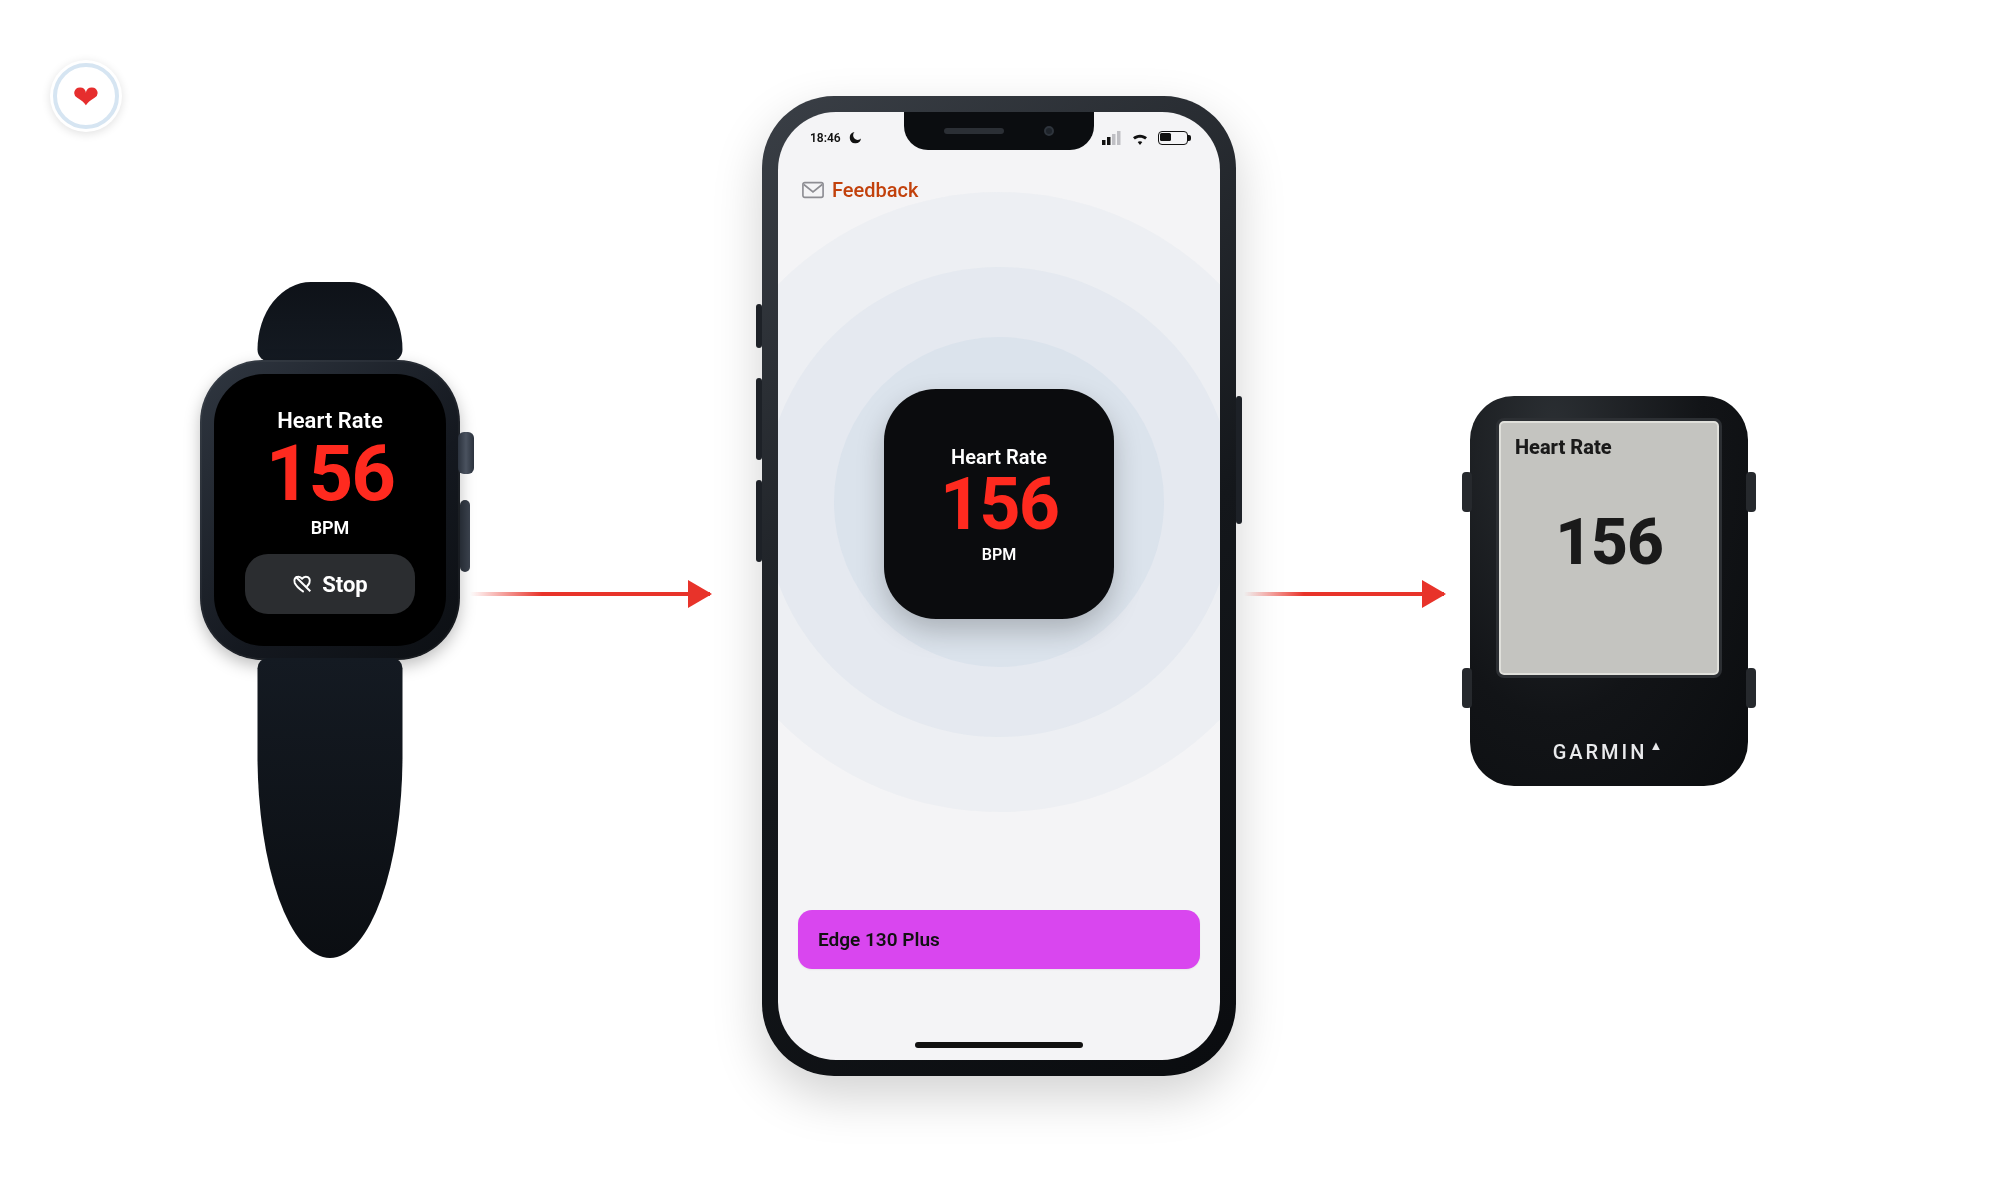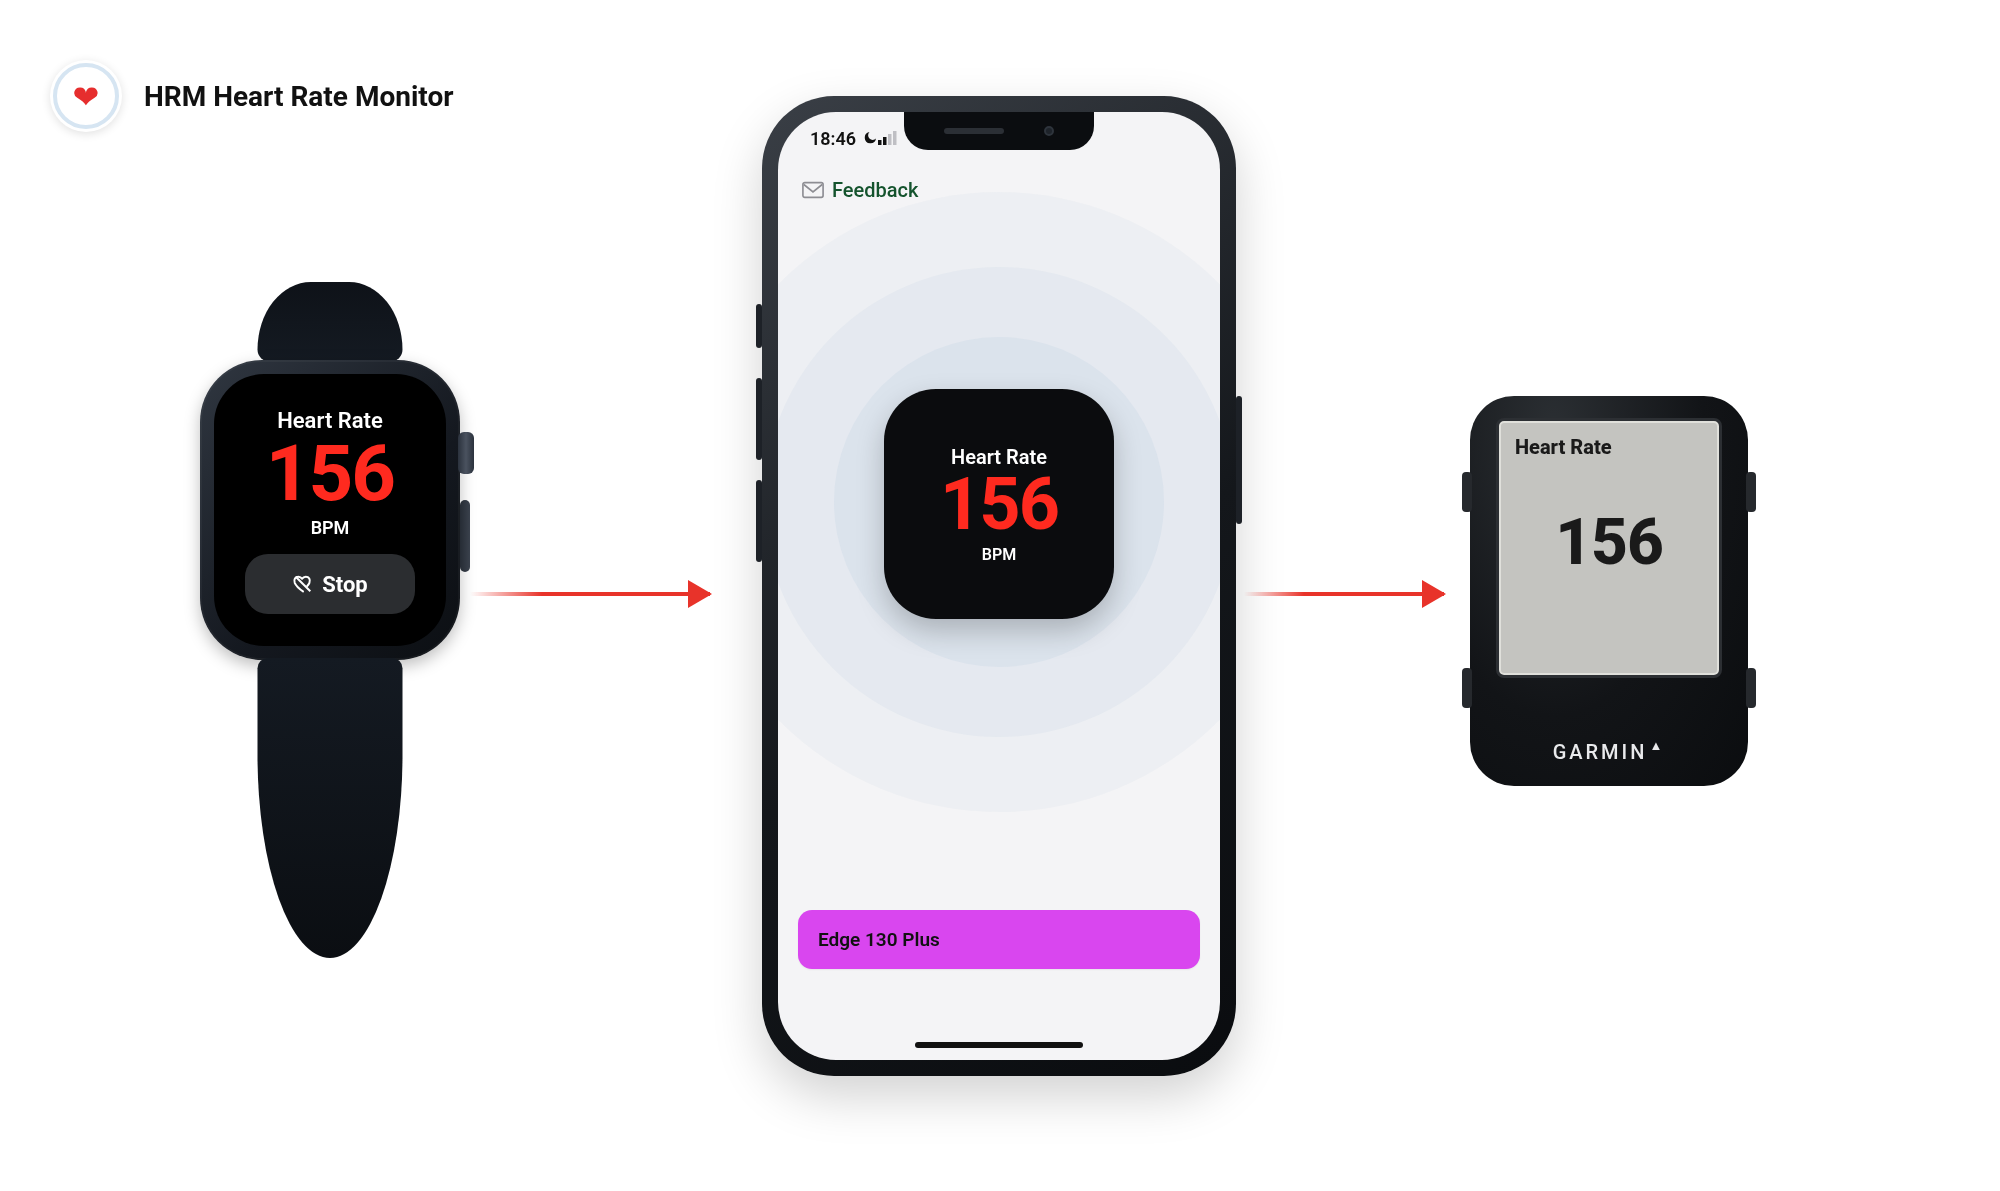--- a/index.html
+++ b/index.html
@@ -134,36 +134,36 @@
     width: 190px; height: 38px; background: #0b0d10;
     border-radius: 0 0 24px 24px;
     z-index: 5;
     display:flex; align-items:center; justify-content:center; gap:40px;
   }
   .notch .speaker { width: 60px; height: 6px; background:#2b2f35; border-radius:3px; }
   .notch .cam { width: 10px; height:10px; background:#1e232a; border-radius:50%; border:2px solid #2e343c; }
   .statusbar {
     position: absolute; top: 0; left: 0; right: 0;
     height: 52px;
-    display: flex; align-items: center; 
+    display: flex; align-items: center; justify-content: space-between;
     padding: 0 32px;
-    font-size: 18px; font-weight: 600; color: #111;
+    font-size: 12px; font-weight: 600; color: #111;
     z-index: 4;
   }
   .sb-left { display:flex; align-items:center; gap:6px; }
   .sb-right { display:flex; align-items:center; gap:8px; }
   .sb-right svg, .sb-left svg { display:block; }
   .battery { width: 30px; height: 14px; border: 1.6px solid #111; border-radius: 4px; position: relative; }
   .battery::after { content:""; position:absolute; right:-4px; top:3px; width:3px; height:6px; background:#111; border-radius:0 2px 2px 0; }
   .battery i { display:block; width: 11px; height: 8px; background:#111; margin:1.4px; border-radius:1.5px; }
 
   .feedback-row {
     position: absolute; top: 66px; left: 24px;
     display:flex; align-items:center; gap:8px;
-    color: #14532d; font-size: 20px; font-weight: 500;
+    color: #c2410c; font-size: 20px; font-weight: 500;
   }
   .feedback-row svg { width: 22px; height: 18px; stroke:#8d8d93; }
 
   .radar {
     position:absolute; left:50%; top:390px; transform:translate(-50%,-50%);
     width: 620px; height: 620px; pointer-events:none;
   }
   .radar span {
     position:absolute; inset:0; margin:auto; border-radius:50%;
     background: rgba(184,205,224,.32);
@@ -234,21 +234,20 @@
   .garmin-brand .delta { font-size: 13px; position:relative; top:-7px; }
 
 </style>
 </head>
 <body>
 
 <div class="header">
   <div class="app-icon">
     <span class="app-icon-heart">❤</span>
   </div>
-  <div class="app-title">HRM Heart Rate Monitor</div>
 </div>
 
 <div class="watch">
   <div class="watch-band-top"></div>
   <div class="watch-case">
     <div class="watch-crown"></div>
     <div class="watch-btn-side"></div>
     <div class="watch-screen">
       <div class="watch-hr-label">Heart Rate</div>
       <div class="watch-hr-value">156</div>

